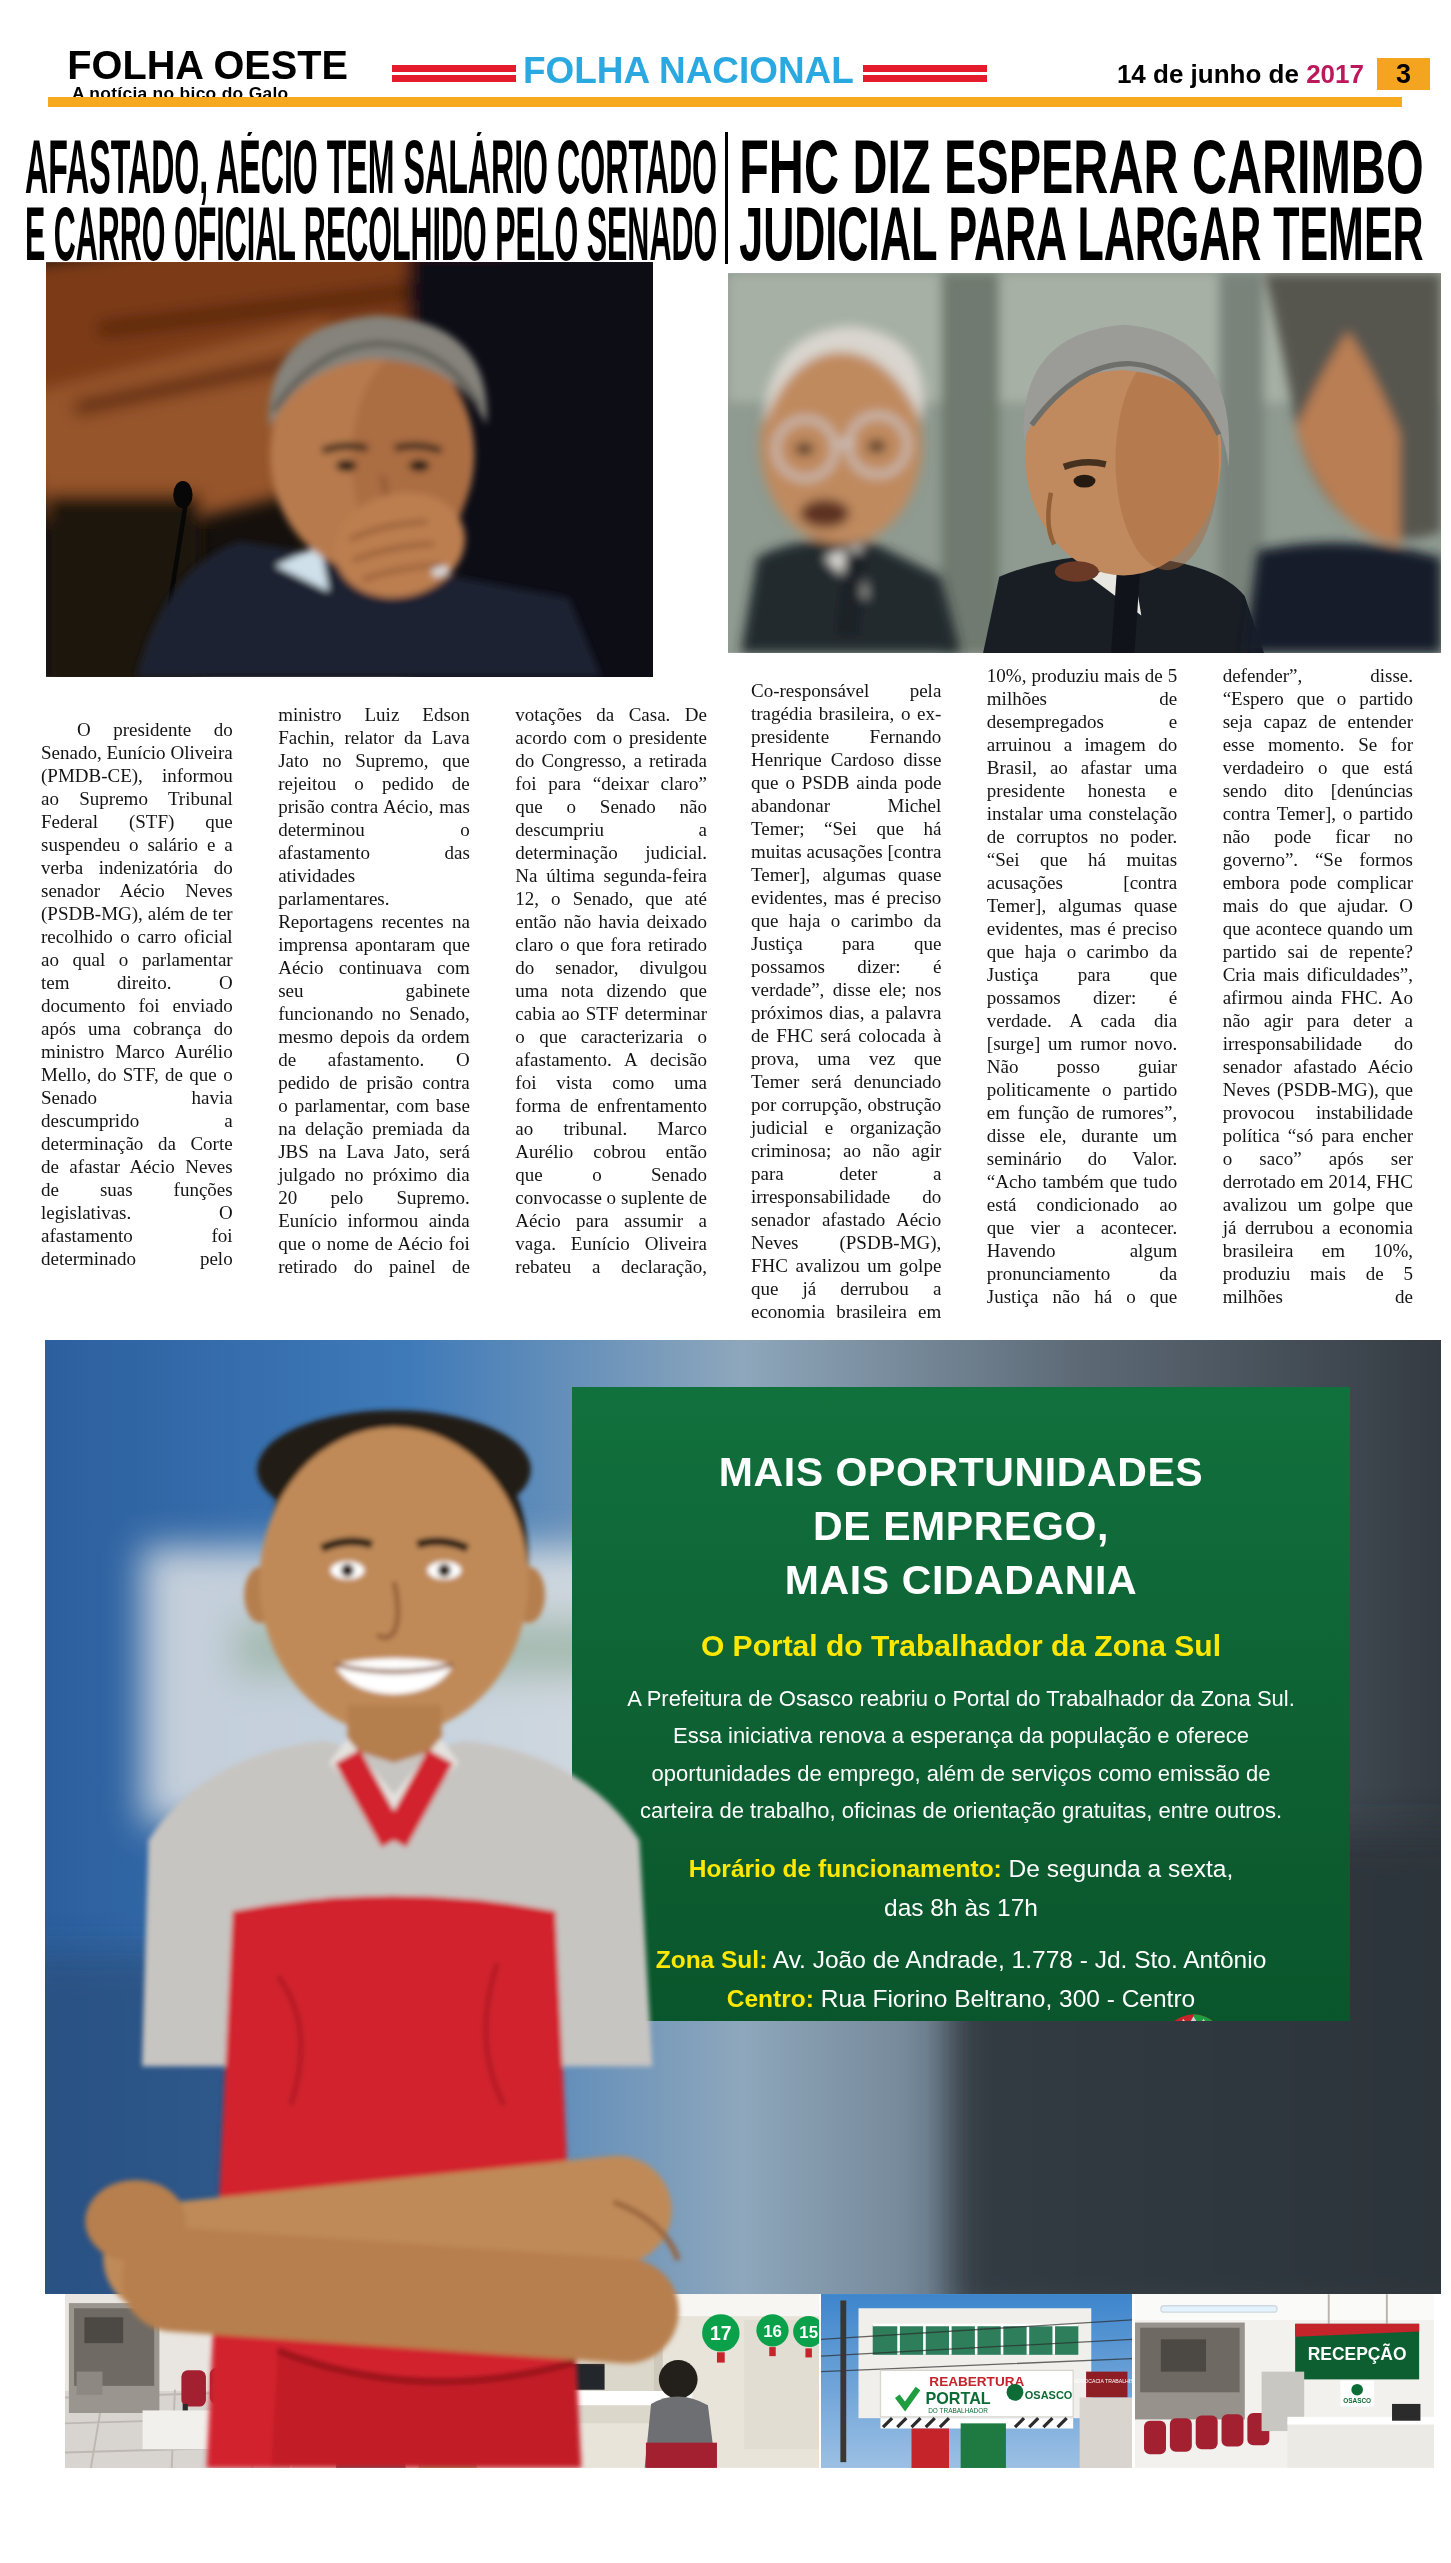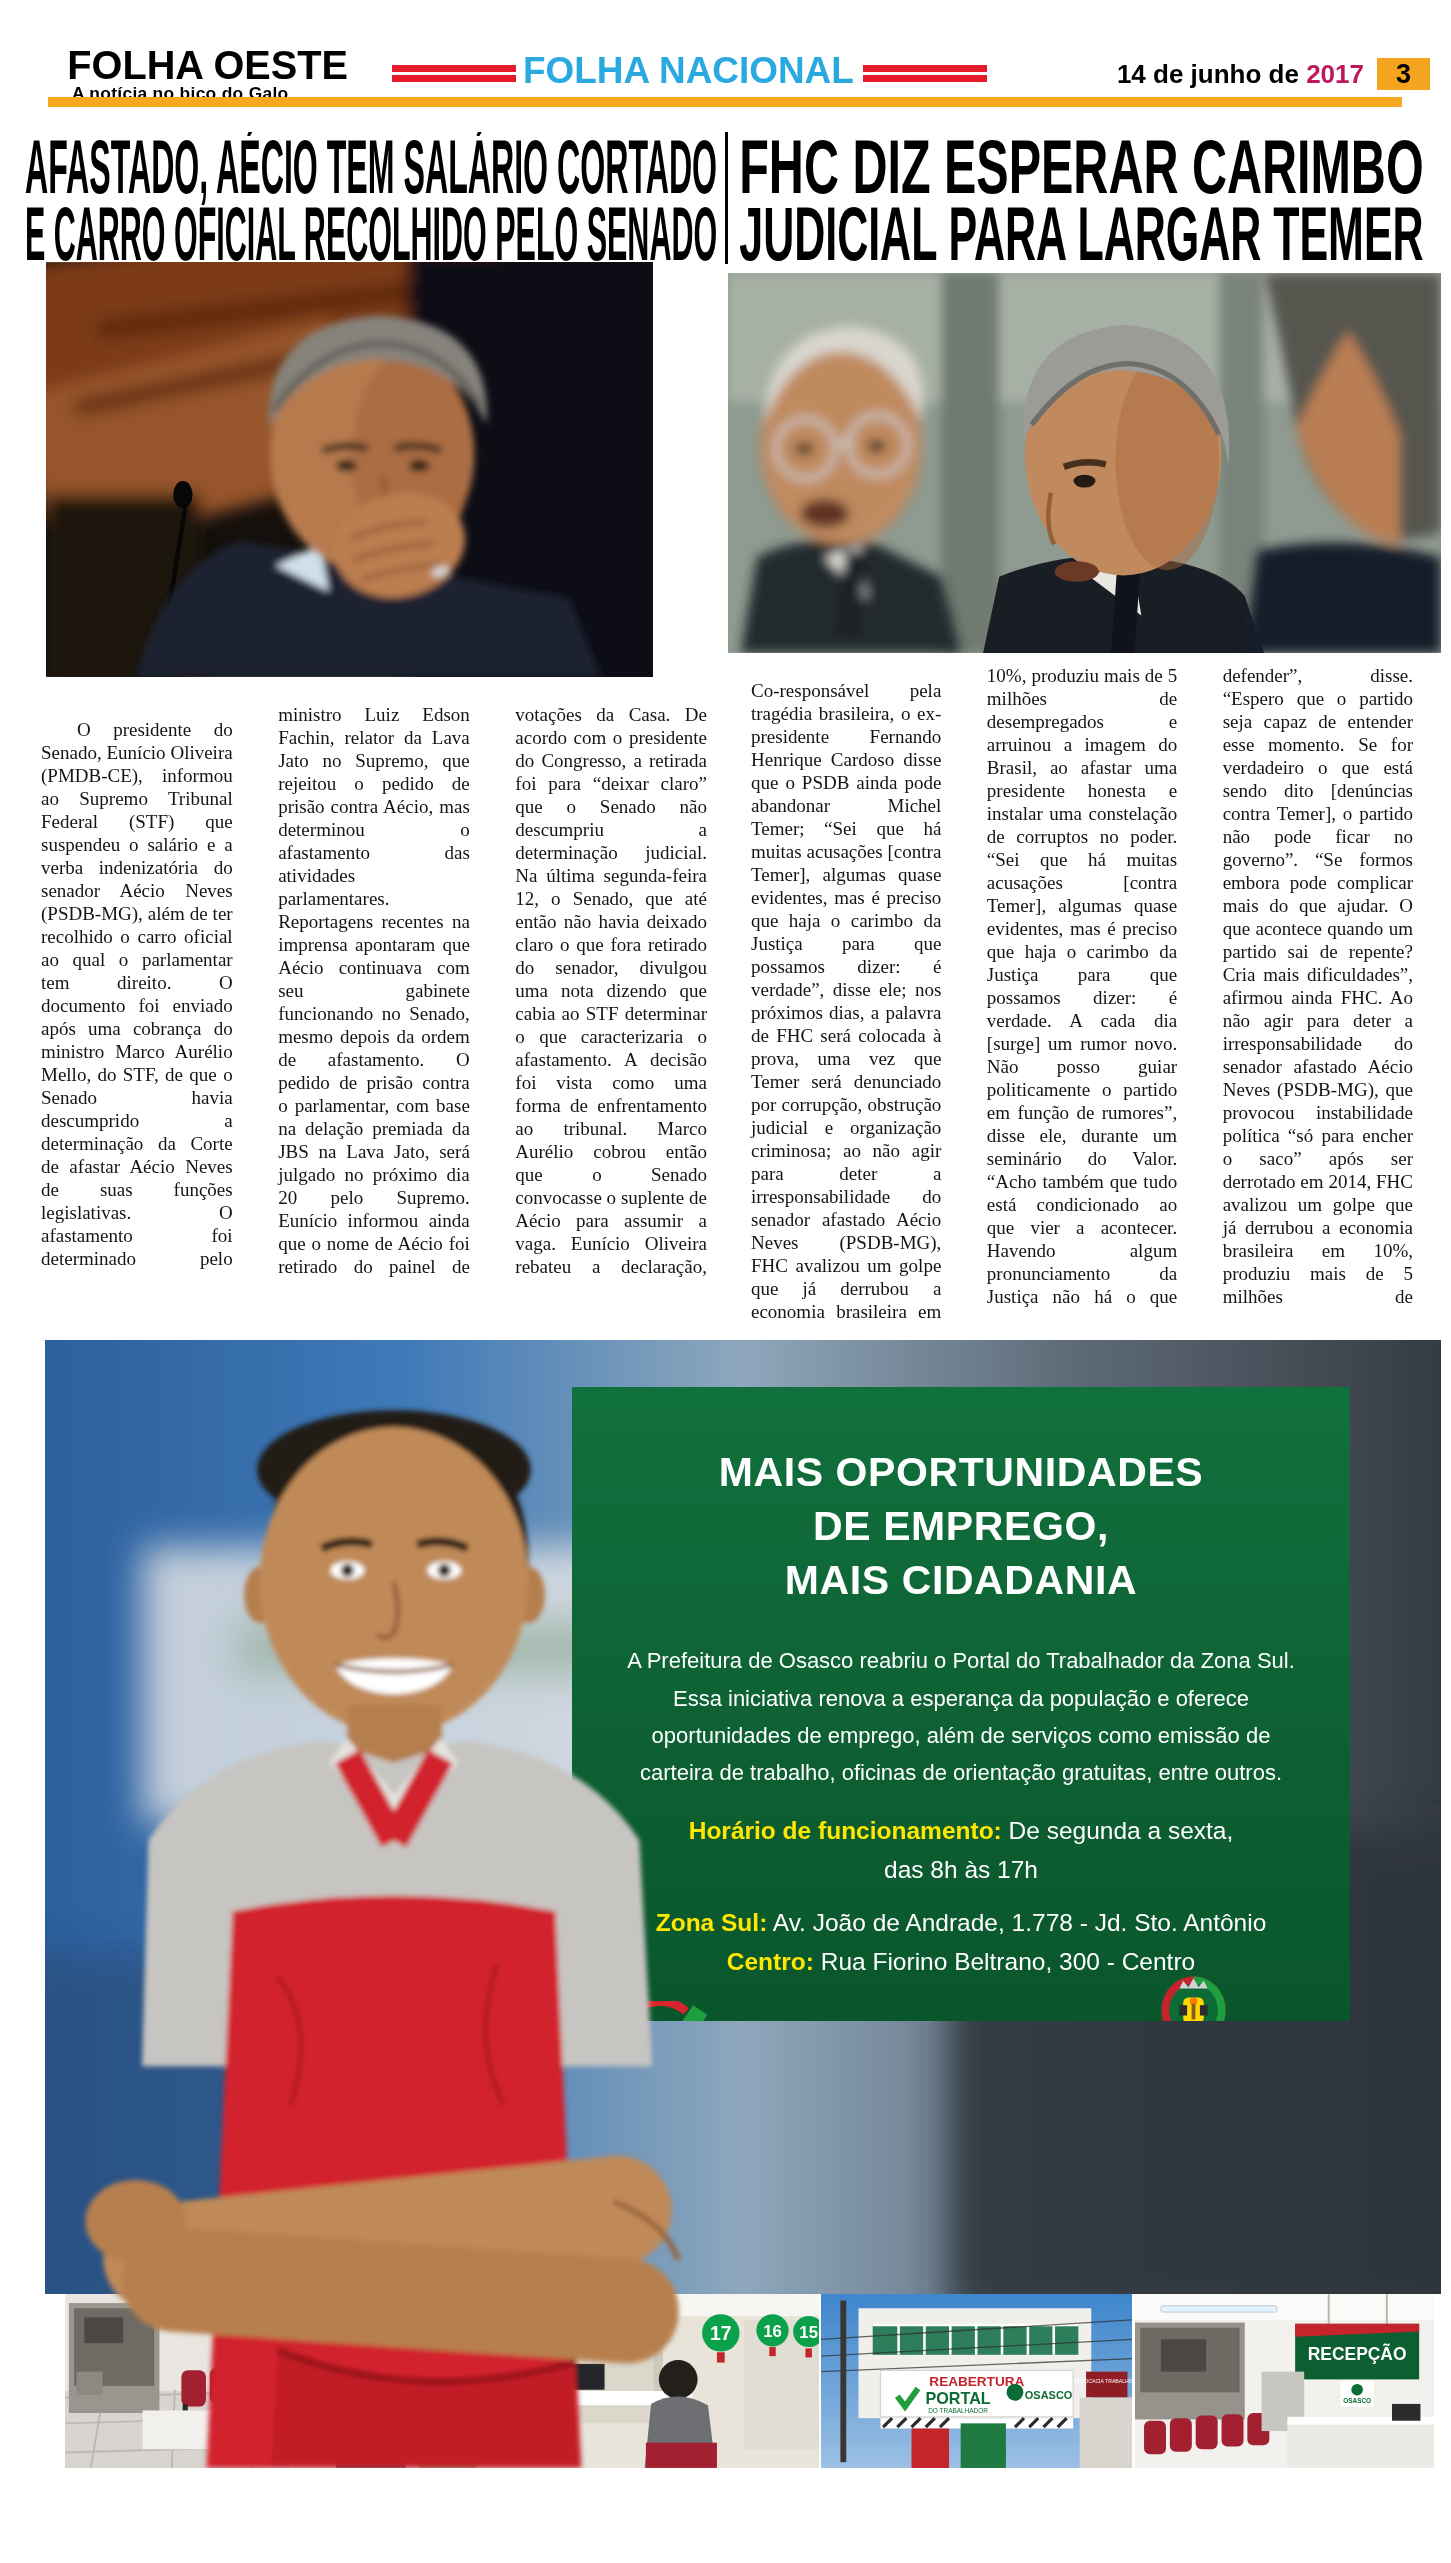--- a/index.html
+++ b/index.html
@@ -203,20 +203,21 @@
     </g>
   </svg>
 
   <div class="abs green-panel" style="left:572px;top:1387px;width:778px;height:634px">
     <div class="ad-title">
       <div>MAIS OPORTUNIDADES</div>
       <div>DE EMPREGO,</div>
       <div>MAIS CIDADANIA</div>
     </div>
     <div class="ad-sub">
+      <div>O Portal do Trabalhador da Zona Sul</div>
     </div>
     <div class="ad-par">A Prefeitura de Osasco reabriu o Portal do Trabalhador da Zona Sul. Essa iniciativa renova a esperança da população e oferece oportunidades de emprego, além de serviços como emissão de carteira de trabalho, oficinas de orientação gratuitas, entre outros.</div>
     <div class="ad-hours">
       <div><span class="ylabel">Horário de funcionamento:</span><span> De segunda a sexta,</span></div>
       <div>das 8h às 17h</div>
     </div>
     <div class="ad-addr">
       <div><span class="ylabel">Zona Sul:</span><span> Av. João de Andrade, 1.778 - Jd. Sto. Antônio</span></div>
       <div><span class="ylabel">Centro:</span><span> Rua Fiorino Beltrano, 300 - Centro</span></div>
     </div>

